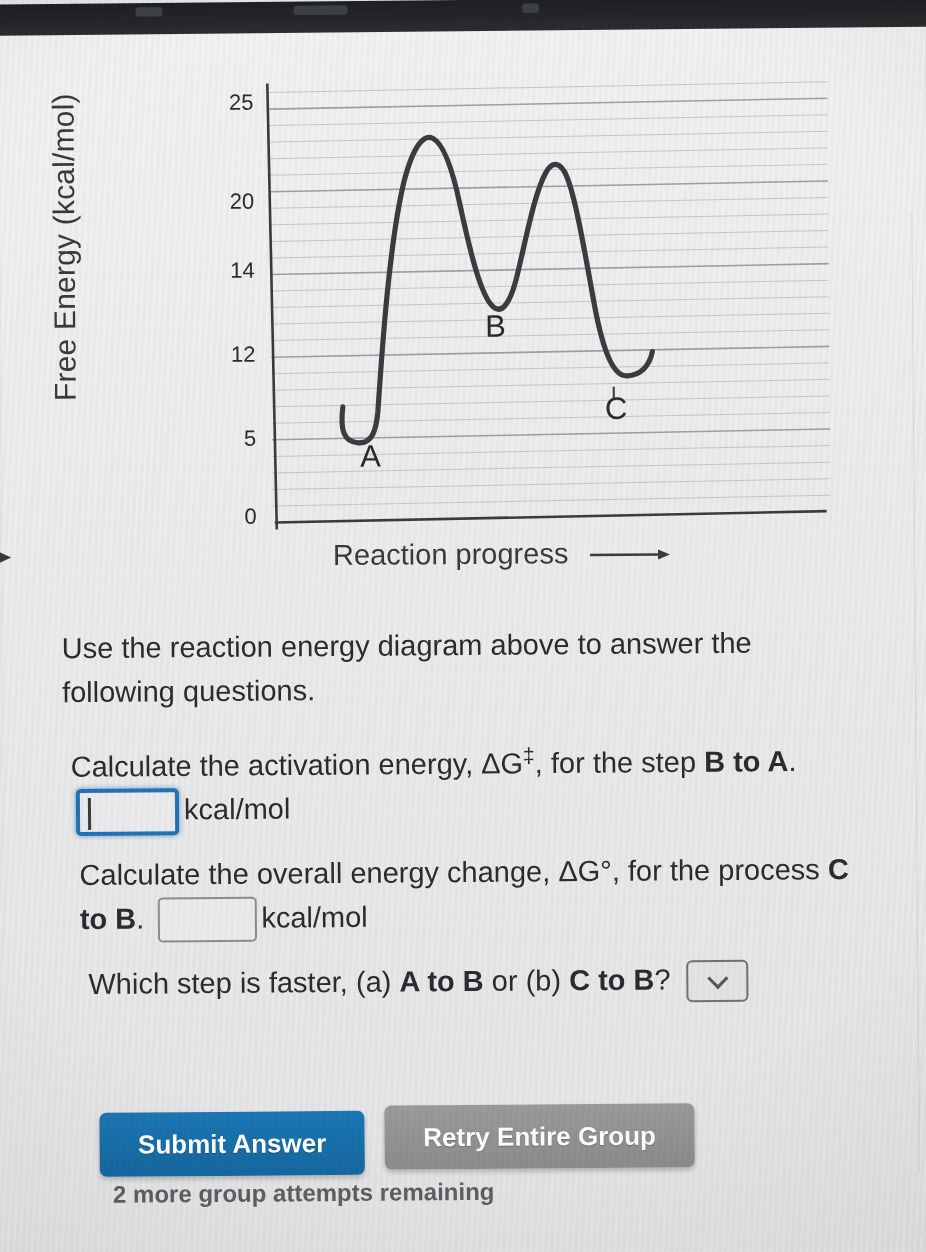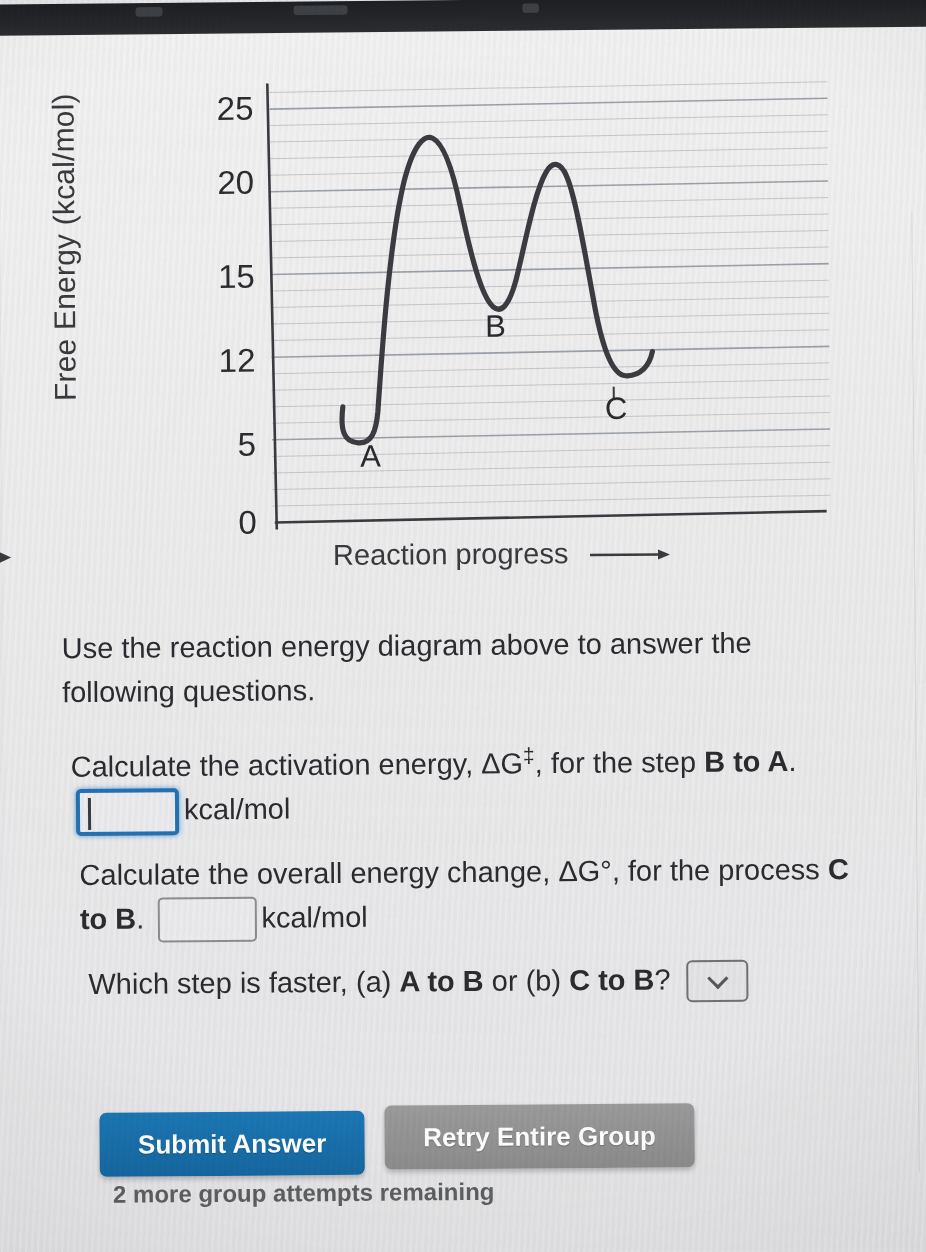--- a/index.html
+++ b/index.html
@@ -58,21 +58,21 @@
     left:-86px; top:205px;
     width:300px;
     transform: rotate(-90deg);
     transform-origin: 50% 50%;
     font-size:30px; color:#3a3a3e; letter-spacing:.2px;
     text-align:center;
     white-space:nowrap;
   }
   .ytick {
     position:absolute; right:0; width:58px; text-align:right;
-    font-size:33px; color:#2c2c30;
+    font-size:22px; color:#2c2c30;
   }
   .ytick-col { position:absolute; left:196px; top:0; width:58px; height:520px; }
 
   .xlabel {
     position:absolute; left:330px; top:512px;
     font-size:29px; color:#3a3a3e; white-space:nowrap;
   }
 
   .pt-label {
     position:absolute; font-size:31px; color:#2a2a2e; font-weight:400;
@@ -166,22 +166,22 @@
 </div>
 
 <div id="page">
 
   <div class="chart-wrap">
 
     <div class="ylabel">Free Energy (kcal/mol)</div>
 
     <div class="ytick-col">
       <div class="ytick" style="top:62px">25</div>
-      <div class="ytick" style="top:136px">20</div>
-      <div class="ytick" style="top:230px">15</div>
+      <div class="ytick" style="top:161px">20</div>
+      <div class="ytick" style="top:230px">14</div>
       <div class="ytick" style="top:314px">12</div>
       <div class="ytick" style="top:398px">5</div>
       <div class="ytick" style="top:476px">0</div>
     </div>
 
     <svg class="chart-svg" width="926" height="560" viewBox="0 0 926 560">
       <defs>
         <clipPath id="plotclip">
             <rect x="268" y="48" width="560" height="450"></rect>
           </clipPath>

